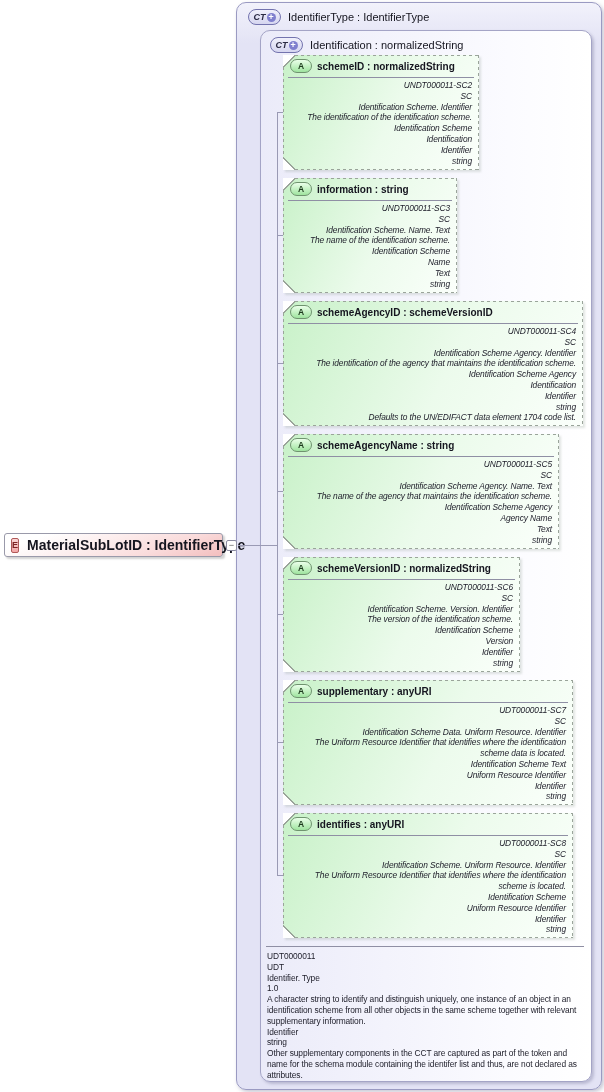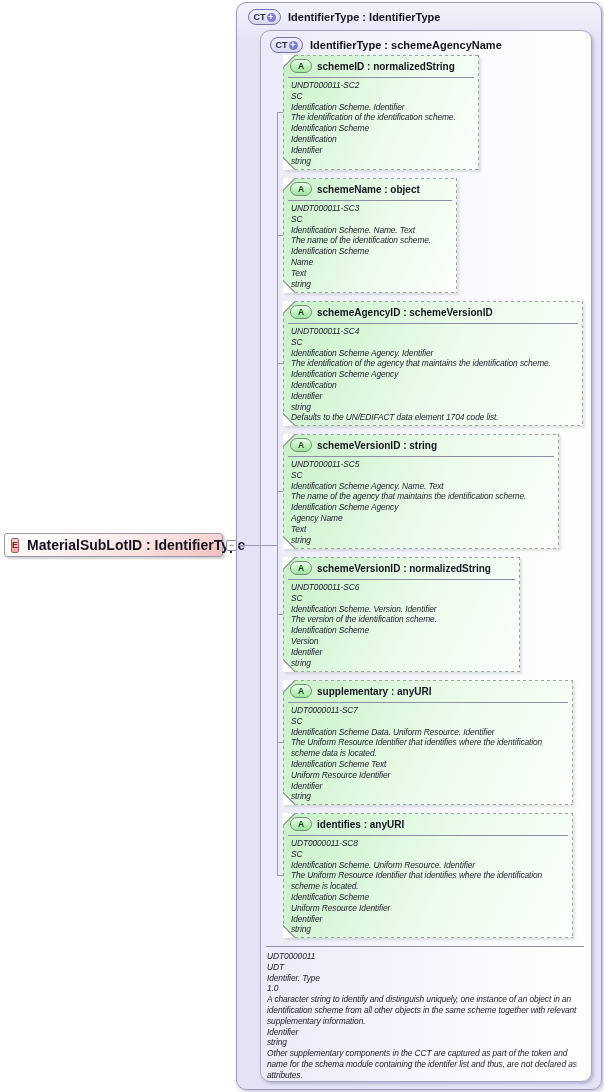--- a/index.html
+++ b/index.html
@@ -16,27 +16,27 @@
     border:1px solid #9a9ac2; border-radius:10px;
     box-shadow:2px 2px 4px rgba(90,90,130,0.35);
   }
   .ct-inner {
     position:absolute; left:260px; top:30px; width:330px; height:1050px;
     background:linear-gradient(90deg,#ebebf9 0%, #fbfbff 75%, #ffffff 100%);
     border:1px solid #a4a4c6; border-radius:10px;
     box-shadow:2px 2px 3px rgba(90,90,130,0.3);
   }
   .ct-header { position:absolute; display:flex; align-items:center; gap:7px; }
-  .ct-header .title { font-size:11px; font-weight:bold; color:#15151f; white-space:nowrap; }
+  .ct-header .title { font-size:11px; font-weight:normal; color:#15151f; white-space:nowrap; }
 
   .ct-badge {
     display:inline-flex; align-items:center; justify-content:center;
     width:31px; height:14px; border:1px solid #7373ae; border-radius:8px;
     background:linear-gradient(180deg,#f0f0fb,#d6d6f0);
-    font-size:9px; font-weight:bold; color:#2c2c44; gap:1px;
+    font-size:9px; font-weight:bold; color:#2c2c44; gap:1px;font-style:italic;
   }
   .ct-plus {
     display:inline-flex; align-items:center; justify-content:center;
     width:9px; height:9px; border-radius:50%; background:#7f7fce;
     color:#ffffff; font-size:9px; font-weight:bold; line-height:9px;
   }
 
   
   .element-box {
     position:absolute; left:4px; top:533px; width:219px; height:24px;
@@ -84,28 +84,28 @@
   .a-badge {
     display:inline-flex; align-items:center; justify-content:center; flex:0 0 auto;
     width:20px; height:12px; border:1px solid #6f936f; border-radius:7px;
     background:linear-gradient(180deg,#eaffe9,#9fe49f);
     font-size:8.5px; font-weight:bold; color:#1d3a1d;
   }
   .attr-title { font-size:10px; font-weight:bold; color:#15151f; white-space:nowrap; }
   .attr-doc {
     margin:2px 5px 0 5px; border-top:1px solid #8f8fa4; padding:2px 2px 0 3px;
     font-size:8.4px; font-style:italic; line-height:10.8px; color:#1c1c28;
-    letter-spacing:-0.1px; white-space:pre-line;
+    letter-spacing:-0.1px; white-space:pre-line;text-align:right;
   }
 
   
   .footer-sep { position:absolute; left:266px; top:946px; width:318px; height:1px; background:#8f8fa4; z-index:6; }
   .footer-doc {
     position:absolute; left:267px; top:951px; width:316px; z-index:6;
-    font-size:8.4px; font-style:italic; line-height:10.8px; color:#1c1c28;
+    font-size:8.4px; line-height:10.8px; color:#1c1c28;
     letter-spacing:-0.1px; white-space:pre-line;
   }
 </style>
 </head>
 <body>
 
 <div id="stage">
 
   <div class="ct-outer">
     <div class="ct-header" style="left:11px; top:6px;">
@@ -116,21 +116,21 @@
       <span class="title">IdentifierType : IdentifierType</span>
     </div>
   </div>
 
   <div class="ct-inner">
     <div class="ct-header" style="left:9px; top:6px;">
       <span class="ct-badge">
           <span>CT</span>
           <span class="ct-plus">+</span>
         </span>
-      <span class="title">IdentifierType : schemeAgencyName</span>
+      <span class="title">Identification : normalizedString</span>
     </div>
   </div>
 
   <div class="hline" style="left:238px; top:545px; width:40px;"></div>
   <div class="vline" style="left:277px; top:112px; height:764px;"></div>
   <div class="hline" style="left:277px; top:112px; width:7px;"></div>
   <div class="hline" style="left:277px; top:235px; width:7px;"></div>
   <div class="hline" style="left:277px; top:363px; width:7px;"></div>
   <div class="hline" style="left:277px; top:491px; width:7px;"></div>
   <div class="hline" style="left:277px; top:614px; width:7px;"></div>
@@ -162,21 +162,21 @@
 Identification
 Identifier
 string</div>
   </div>
 
   <div class="attr-box" style="left:283px; top:178px; width:174px; height:115px;">
     <div class="attr-header">
       <span class="a-badge">
           <span>A</span>
         </span>
-      <span class="attr-title">schemeName : object</span>
+      <span class="attr-title">information : string</span>
     </div>
     <div class="attr-doc">UNDT000011-SC3
 SC
 Identification Scheme. Name. Text
 The name of the identification scheme.
 Identification Scheme
 Name
 Text
 string</div>
   </div>
@@ -197,21 +197,21 @@
 Identifier
 string
 Defaults to the UN/EDIFACT data element 1704 code list.</div>
   </div>
 
   <div class="attr-box" style="left:283px; top:434px; width:276px; height:115px;">
     <div class="attr-header">
       <span class="a-badge">
           <span>A</span>
         </span>
-      <span class="attr-title">schemeVersionID : string</span>
+      <span class="attr-title">schemeAgencyName : string</span>
     </div>
     <div class="attr-doc">UNDT000011-SC5
 SC
 Identification Scheme Agency. Name. Text
 The name of the agency that maintains the identification scheme.
 Identification Scheme Agency
 Agency Name
 Text
 string</div>
   </div>

